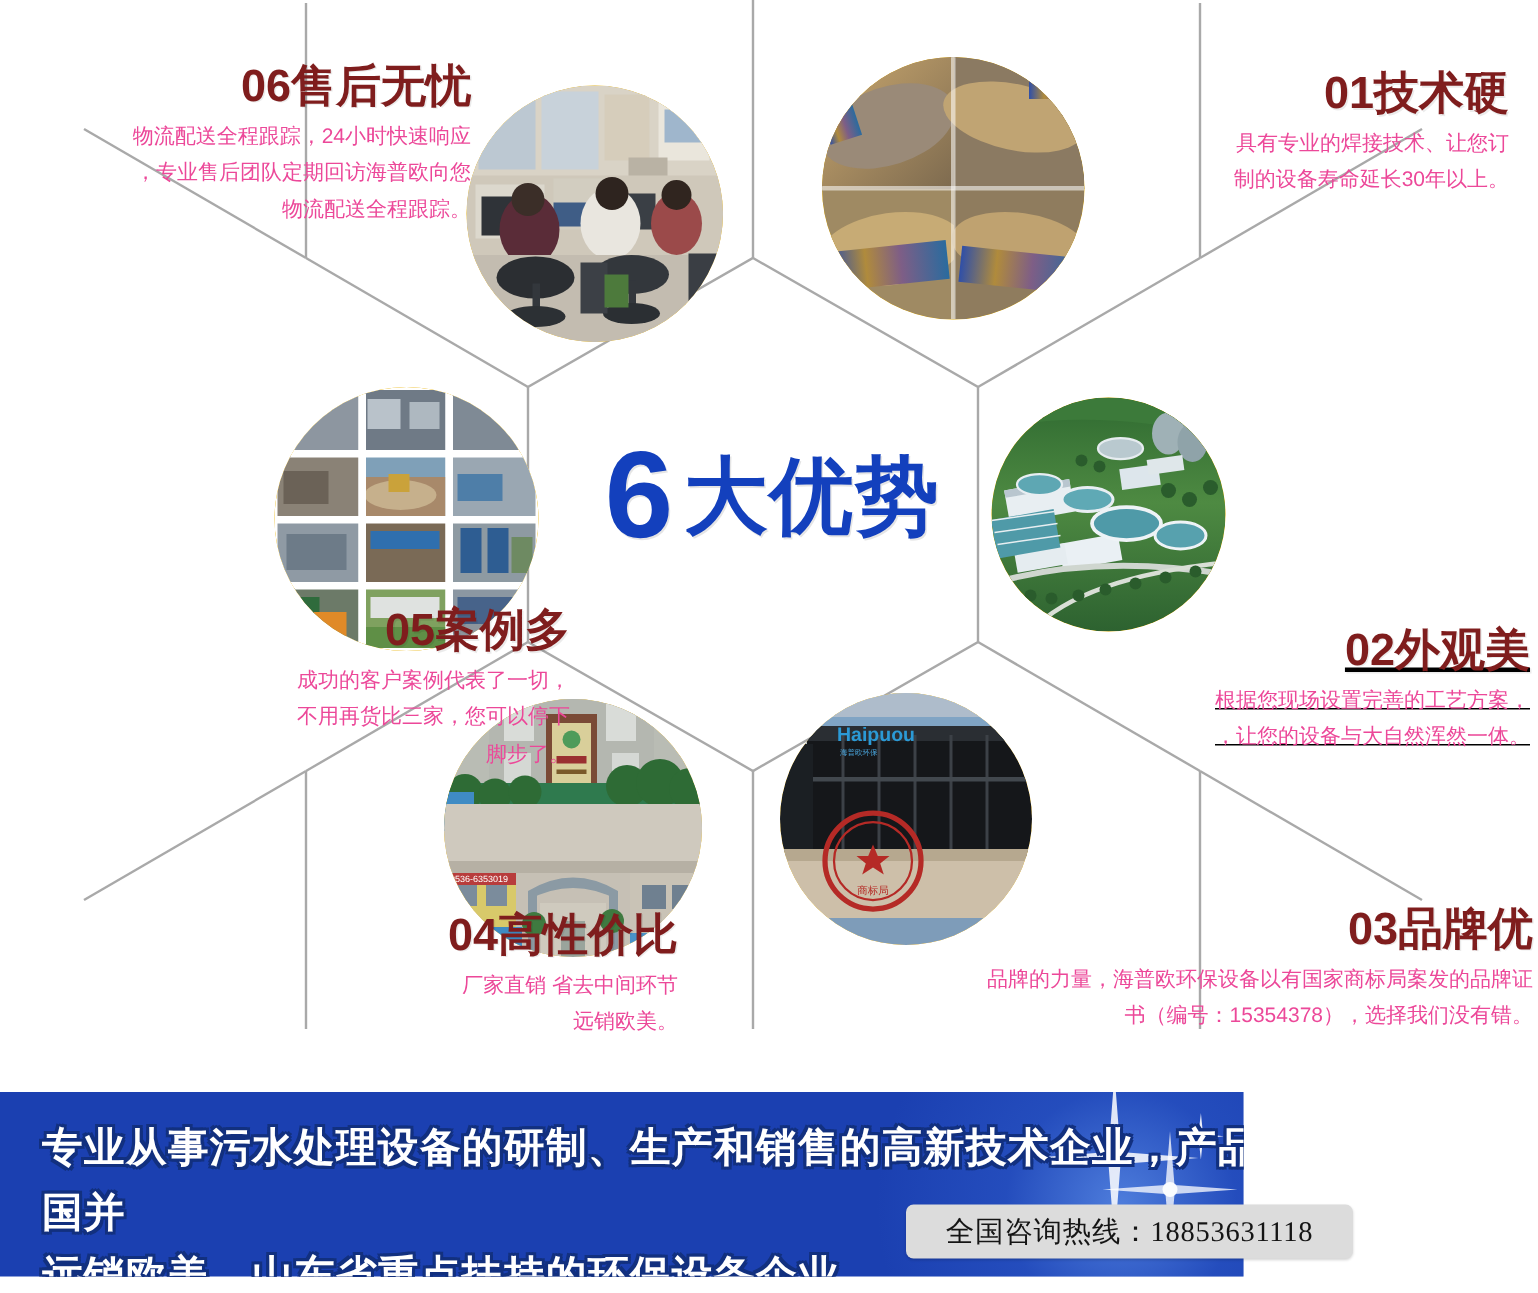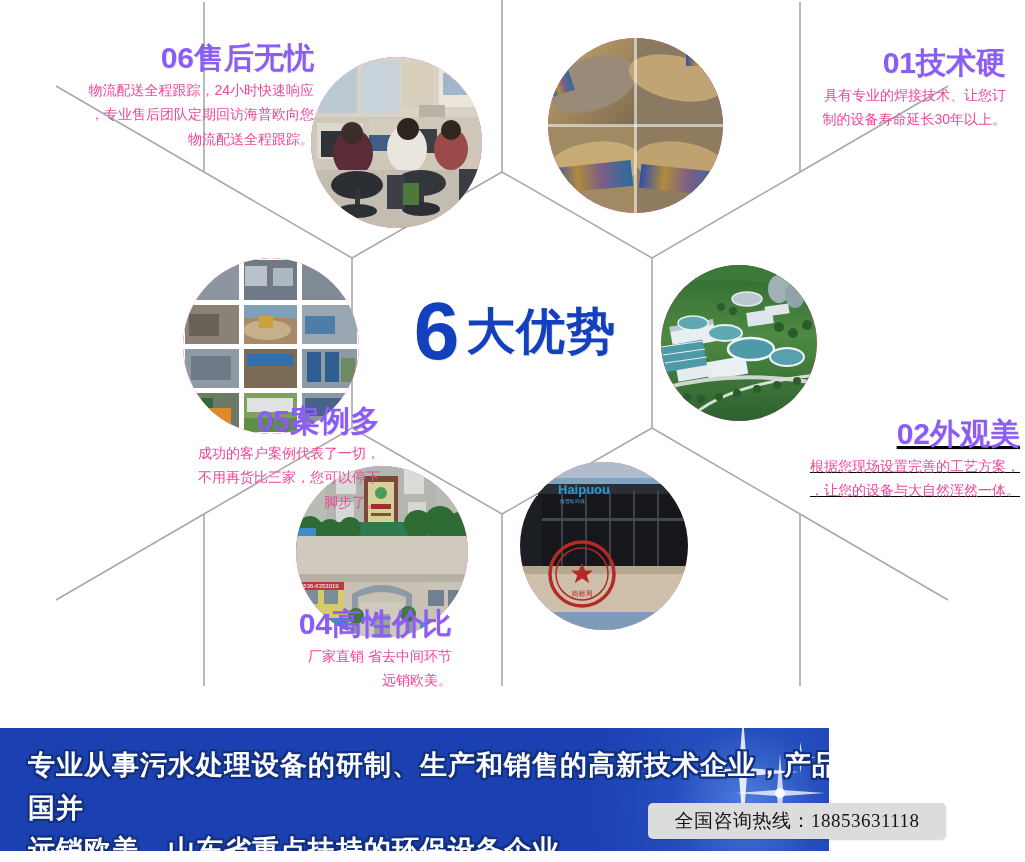--- a/index.html
+++ b/index.html
@@ -20,36 +20,36 @@
     position:absolute;left:380px;top:286px;width:270px;height:90px;
     display:flex;align-items:center;justify-content:center;
     white-space:nowrap;
   }
   .center-title .big{
     font-size:82px;font-weight:bold;color:#1340bd;line-height:1;
     letter-spacing:-2px;
     text-shadow:1px 1px 0 rgba(0,0,0,.10);
   }
   .center-title .sub{
-    font-size:49px;font-weight:bold;color:#1340bd;line-height:1;
+    font-size:56px;font-weight:bold;color:#1340bd;line-height:1;
     margin-left:9px;letter-spacing:1px;
     text-shadow:1px 1px 0 rgba(0,0,0,.10);
   }
 
   
   .photo{
     position:absolute;border-radius:50%;overflow:hidden;
-    background:#ec4899;
+    background:#eab308;
   }
   .photo .ph{position:absolute;inset:0;}
 
   
   .feat{position:absolute;}
   .feat .num{
-    font-size:30px;font-weight:bold;color:#8b5cf6;line-height:1.05;
+    font-size:30px;font-weight:bold;color:#7f1d1d;line-height:1.05;
     letter-spacing:0px;white-space:nowrap;
     text-shadow:1px 1px 0 rgba(0,0,0,.08);
   }
   .feat .desc{
     font-size:14px;color:#ec4899;line-height:1.78;
     margin-top:4px;
   }
   .align-right{text-align:right;}
   .align-left{text-align:right;}
 
@@ -72,21 +72,20 @@
       -2px 2px 0 #12307f, 2px 2px 0 #12307f,
       0 -2px 0 #12307f, 0 2px 0 #12307f,
       -2px 0 0 #12307f, 2px 0 0 #12307f;
   }
   .banner-text .l2{display:block;}
   #hotline{
     position:absolute;left:604px;top:803px;width:298px;height:36px;
     background:#dcdcdc;border-radius:5px;
     display:flex;align-items:center;justify-content:center;
     box-shadow:0 1px 2px rgba(0,0,0,.18);
-    margin-left:44px;
   }
   #hotline .ht{
     font-family:"Liberation Serif","DejaVu Serif",serif;
     font-size:19px;color:#151515;letter-spacing:.5px;white-space:nowrap;
   }
 </style>
 </head>
 <body>
 
 <div id="root">
@@ -313,20 +312,27 @@
           <polygon points="0,-11 3.2,-3.4 11,-3.4 4.8,1.6 7.2,9 0,4.4 -7.2,9 -4.8,1.6 -11,-3.4 -3.2,-3.4" fill="#b52a26"></polygon>
           <text x="0" y="22" font-size="7" fill="#b52a26" text-anchor="middle" font-family="'Liberation Sans',sans-serif">商标局</text>
         </g>
         <g transform="translate(38,32)">
           <text x="0" y="0" font-size="13" font-weight="bold" fill="#2b9ad6" font-family="'Liberation Sans',sans-serif">Haipuou</text>
           <text x="2" y="9" font-size="5" fill="#4aa6dd" font-family="'Liberation Sans',sans-serif">海普欧环保</text>
         </g>
       </g>
     </svg>
   </div>
+  <div class="feat align-left" style="left:672px;top:604px;width:350px;">
+    <div class="num">03品牌优</div>
+    <div class="desc" style="margin-left:-118px;">
+      <span>品牌的力量，海普欧环保设备以有国家商标局案发的品牌证</span><br>
+      <span>书（编号：15354378），选择我们没有错。</span>
+    </div>
+  </div>
 
   <div class="photo" style="left:296px;top:466px;width:172px;height:172px;">
     <svg class="ph" viewBox="0 0 172 172" preserveAspectRatio="none" aria-hidden="true">
       <defs>
           <clipPath id="c04">
             <circle cx="86" cy="86" r="86"></circle>
           </clipPath>
         </defs>
       <g clip-path="url(#c04)">
         <rect width="172" height="172" fill="#cdc9c0"></rect>

